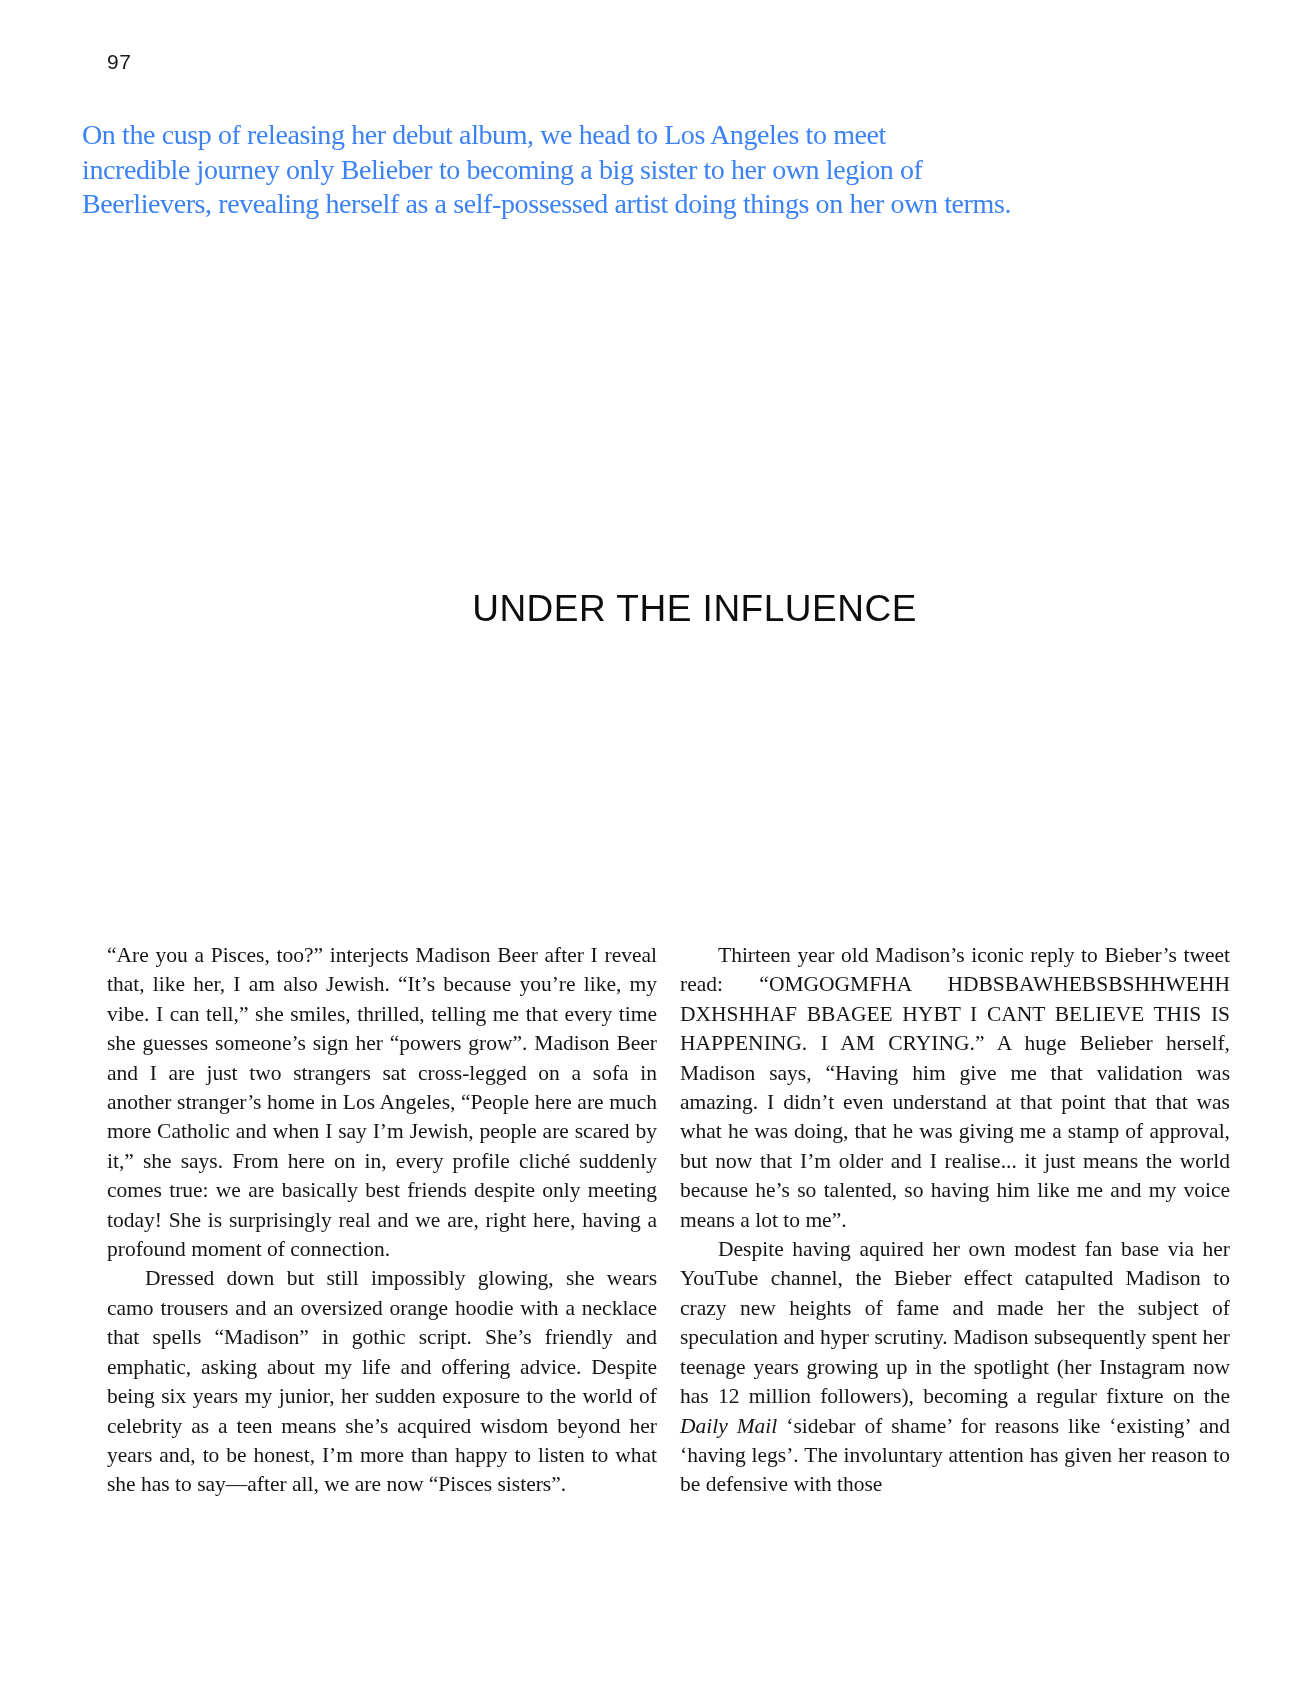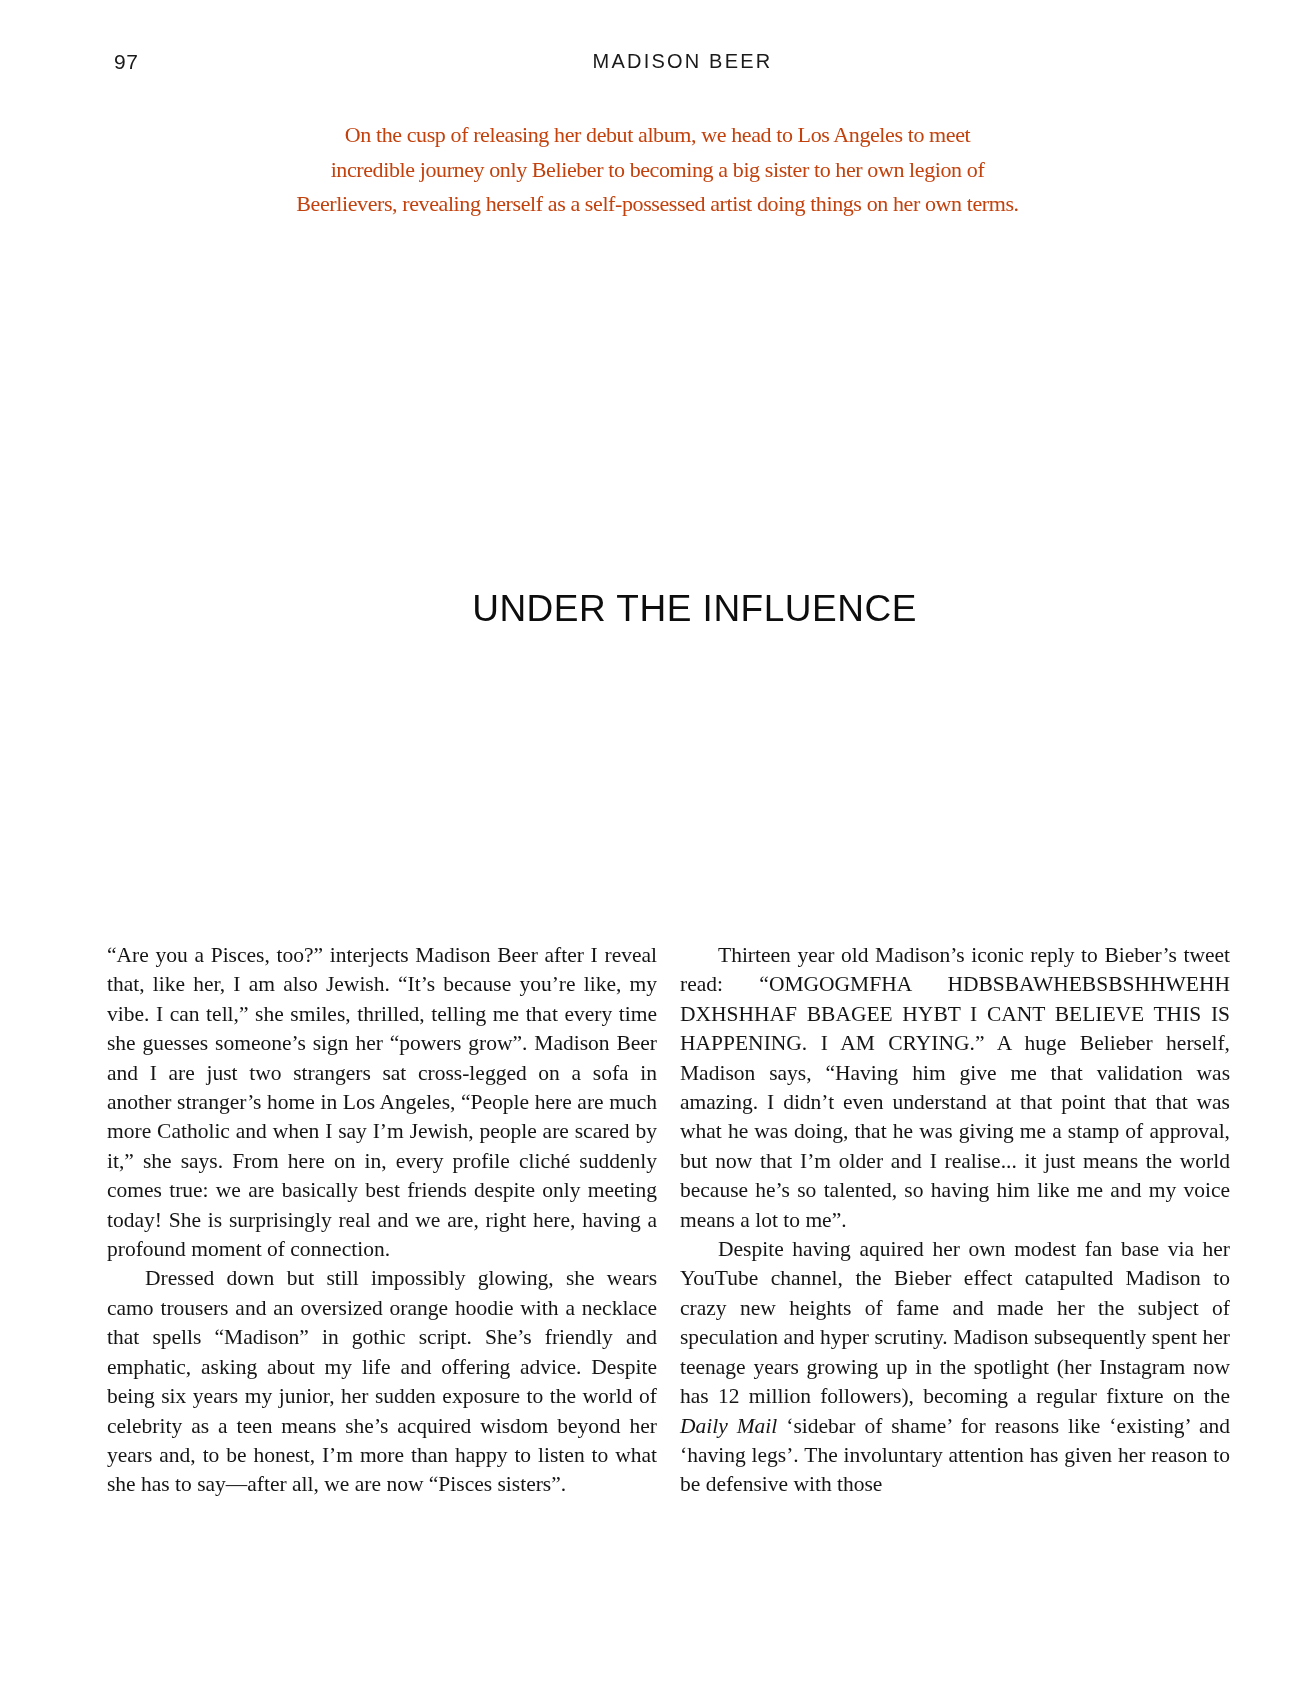--- a/index.html
+++ b/index.html
@@ -18,44 +18,43 @@
     position: absolute;
     top: 50px;
     left: 107px;
     width: 1151px;
     height: 26px;
     font-family: "Liberation Sans", sans-serif;
     color: #1a1a1a;
   }
   .folio {
     position: absolute;
-    left: 7px;
+    left: 0;
     top: 0;
     font-size: 21px;
     letter-spacing: 0.5px;
   }
   .running-head {
     text-align: center;
     font-size: 20px;
     letter-spacing: 2.2px;
     color: #1a1a1a;
   }
 
   
   .intro {
     position: absolute;
     top: 118px;
     left: 82px;
     width: 1151px;
-    text-align: center;
     font-family: "Liberation Serif", serif;
-    font-size: 22px;
+    font-size: 28px;
     line-height: 34.6px;
     letter-spacing: -0.4px;
-    color: #c2410c;
+    color: #3b82f6;
   }
   .intro-line { white-space: nowrap; }
 
   
   .title {
     position: absolute;
     top: 576px;
     left: 107px;
     width: 1151px;
     margin: 12px;
@@ -93,21 +92,20 @@
   .bp.ind { text-indent: 38px; }
   .bp em { }
 </style>
 </head>
 <body>
 
 <div class="page">
 
   <div class="masthead">
     <span class="folio">97</span>
-    <div class="running-head">MADISON BEER</div>
   </div>
 
   <div class="intro">
     <div class="intro-line">On the cusp of releasing her debut album, we head to Los Angeles to meet</div>
     <div class="intro-line">incredible journey only Belieber to becoming a big sister to her own legion of</div>
     <div class="intro-line">Beerlievers, revealing herself as a self-possessed artist doing things on her own terms.</div>
   </div>
 
   <h1 class="title">UNDER THE INFLUENCE</h1>
 

